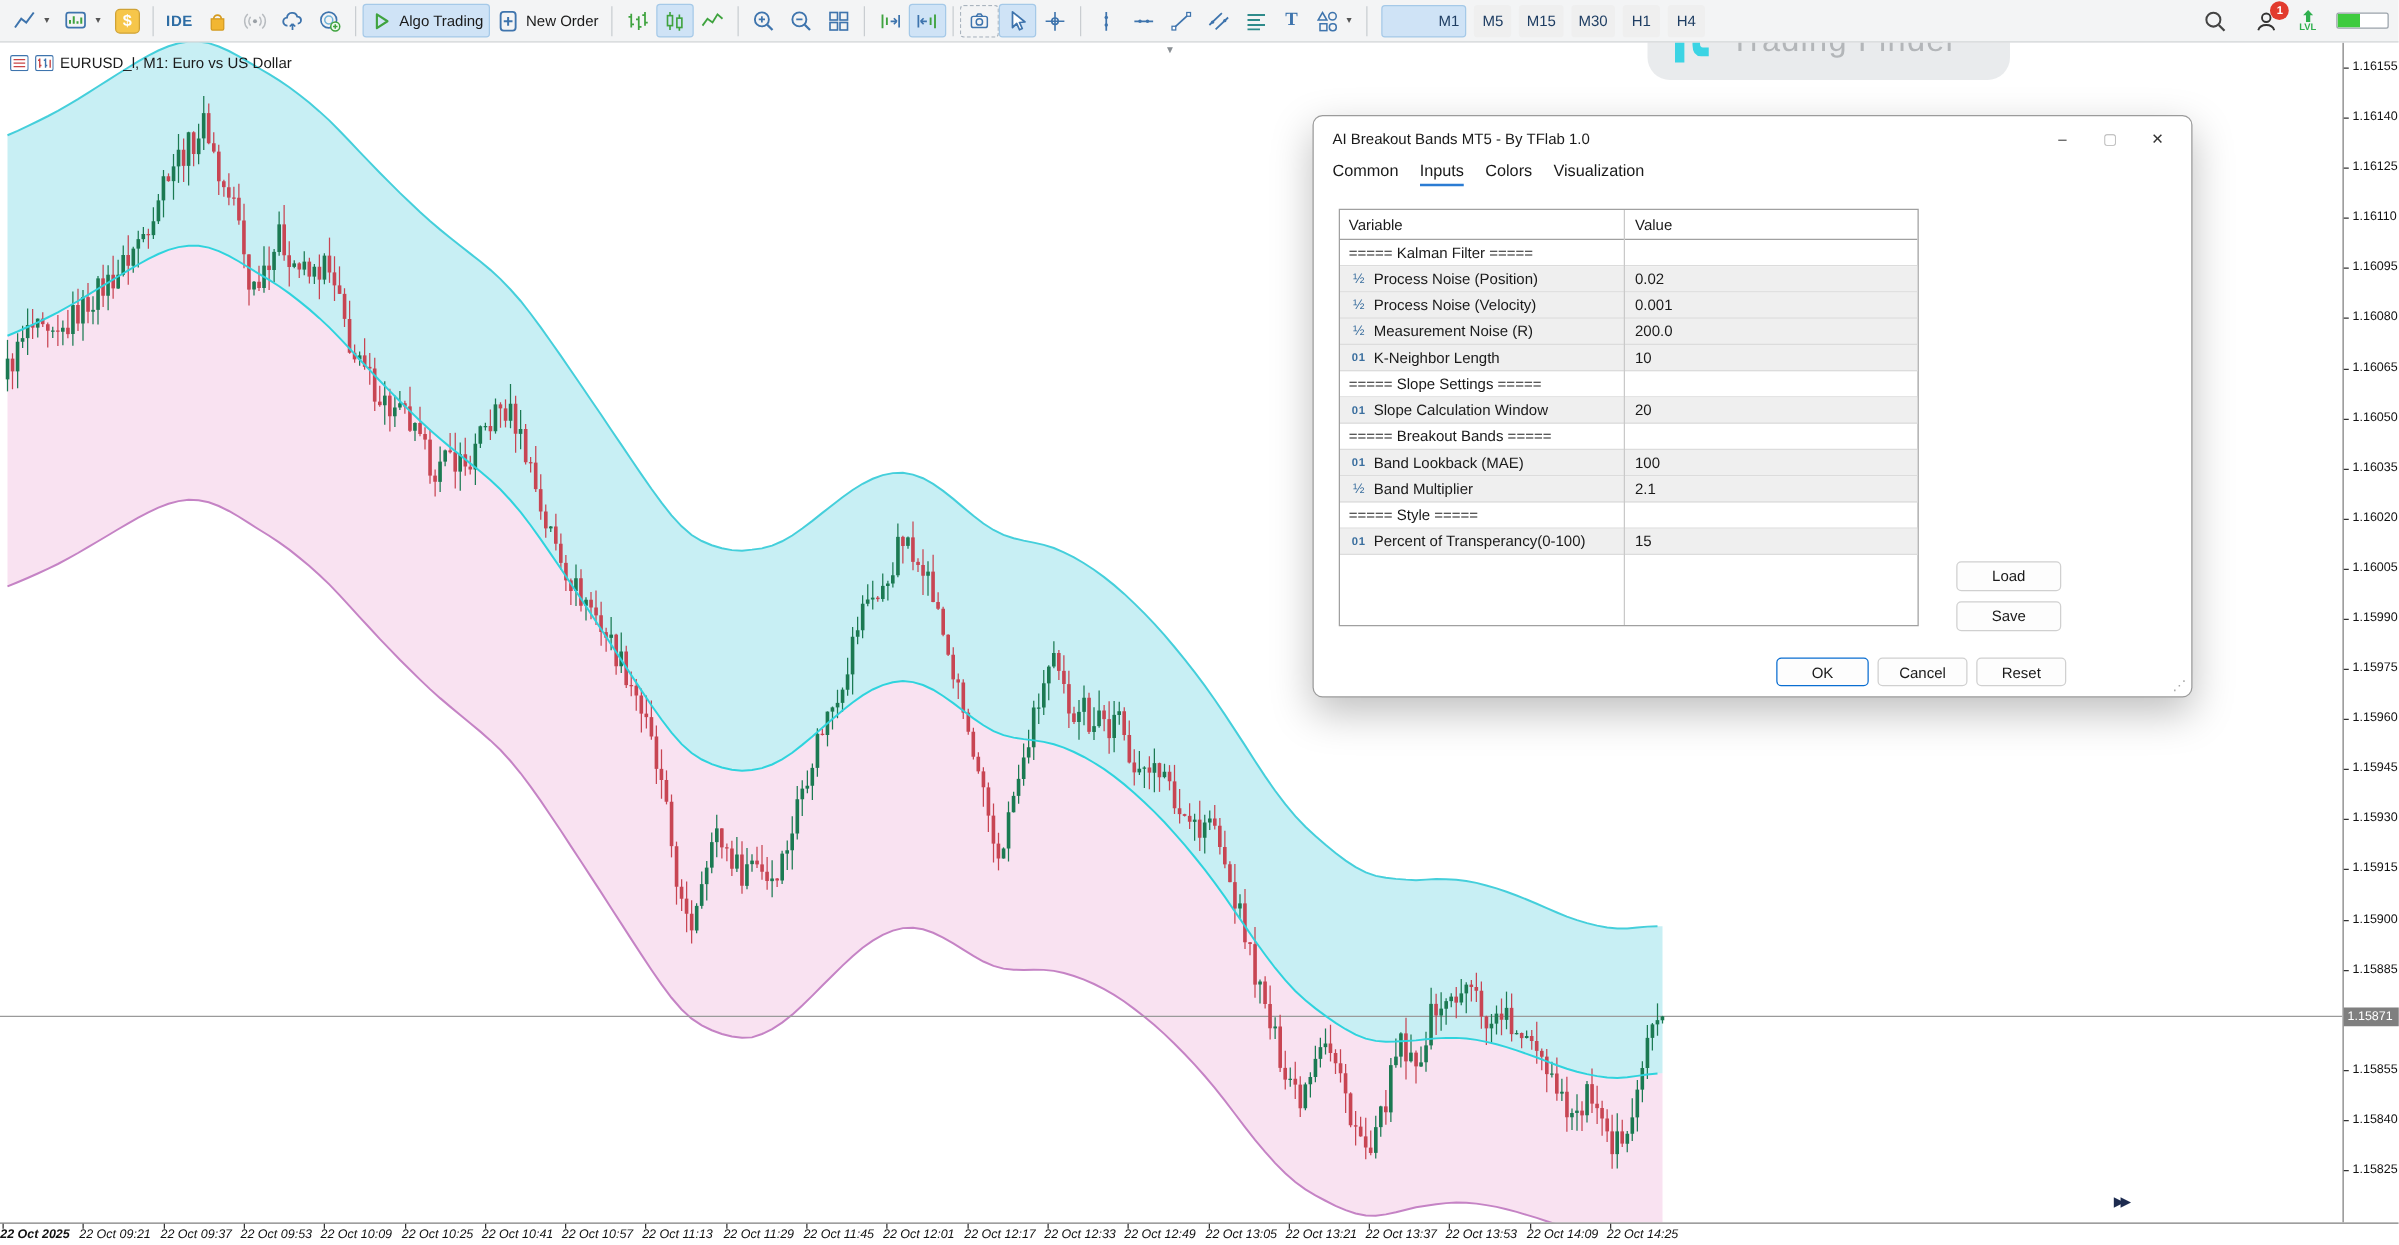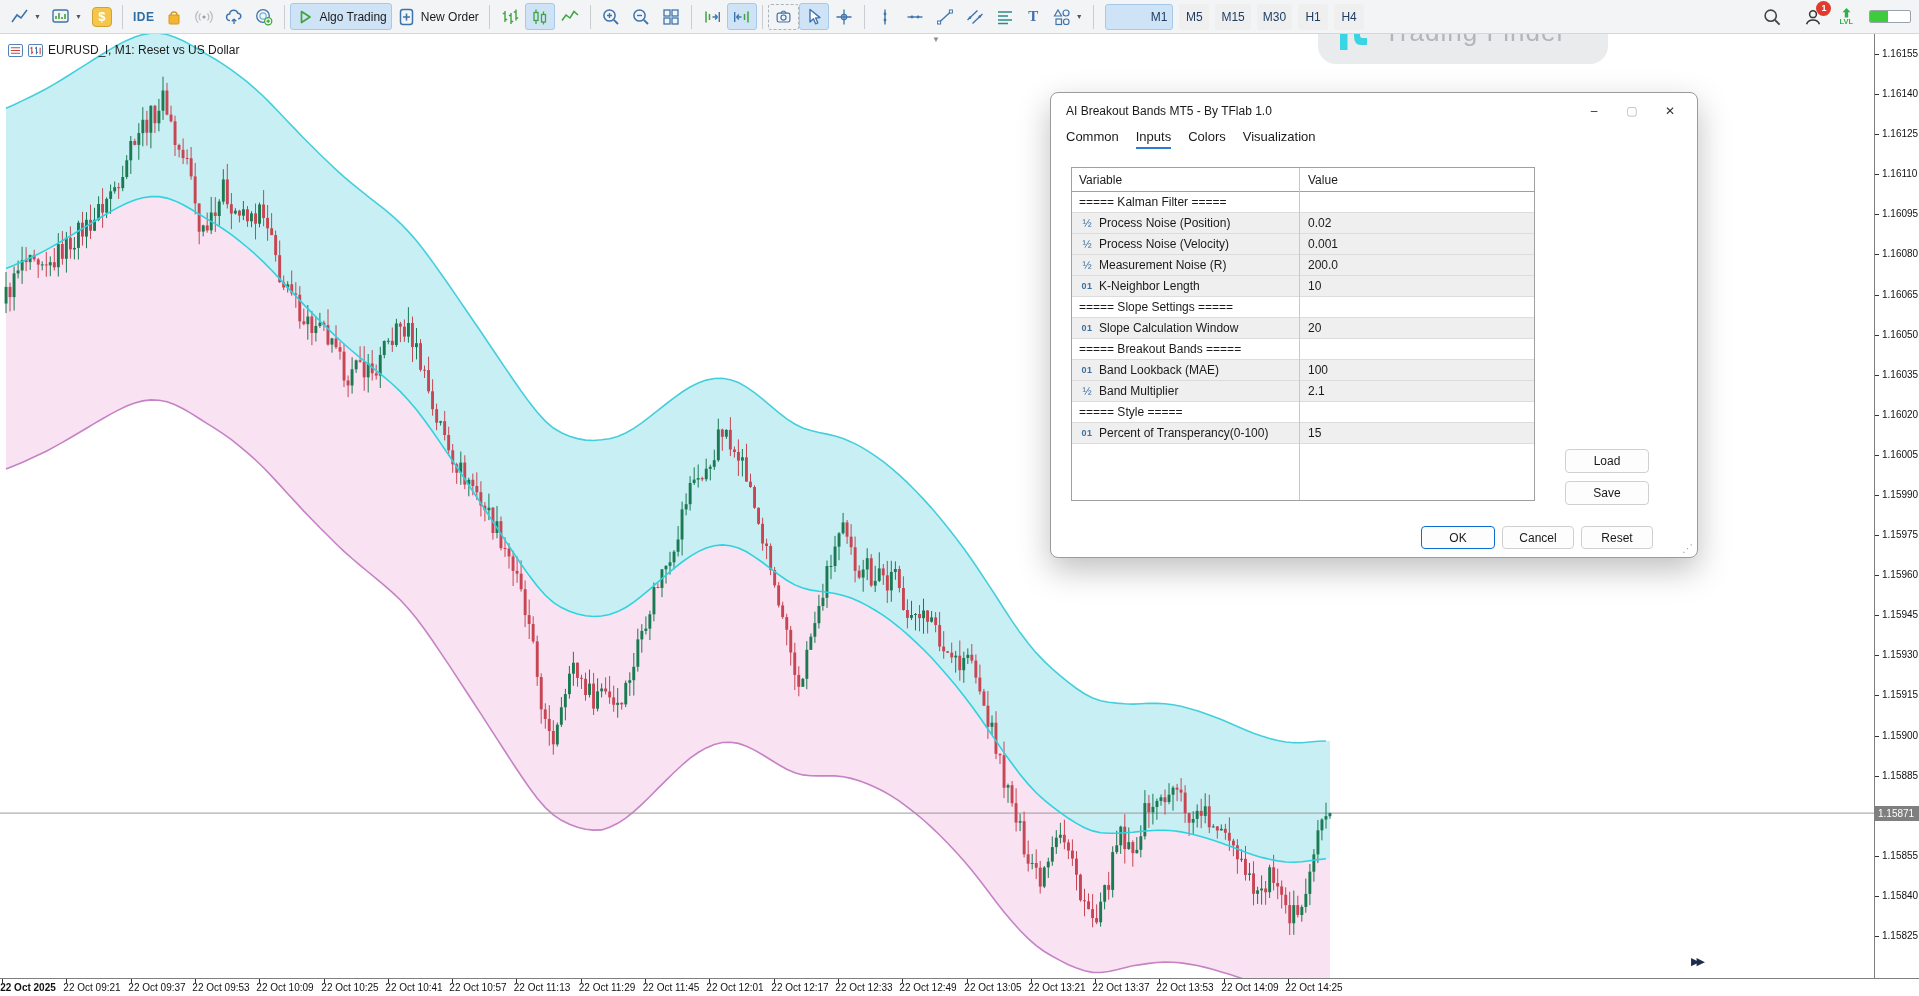--- a/index.html
+++ b/index.html
@@ -50,27 +50,27 @@
   
   #price-axis { position:absolute; left:1874px; top:34px; width:45px; height:944px; background:#fff;
                 border-left:1px solid #7f7f7f; z-index:2; }
   .pa-label { position:absolute; left:7px; font-size:10px; color:#111; }
   .pa-tick { position:absolute; left:0; width:4px; height:1px; background:#333; }
   #price-badge { position:absolute; left:0; width:45px; height:15px; background:#7f7f7f; color:#fff;
                  font-size:10px; display:flex; align-items:center; padding-left:3px; z-index:3; }
 
   
   #time-axis { position:absolute; left:0; top:978px; width:1919px; height:18px; background:#fff;
-               border-top:1px solid #7f7f7f; z-index:2; }
+               border-top:1px solid #7f7f7f; z-index:2;font-style:italic; }
   .ta-label { position:absolute; top:3px; font-size:10px; color:#111; transform:translateX(-50%); white-space:nowrap; }
   .ta-label.t0 { font-weight:bold; }
   .ta-tick { position:absolute; top:0; width:1px; height:4px; background:#333; }
 
   
-  #dialog { position:absolute; left:1050px; top:92px; width:648px; height:466px; background:#fff;
+  #dialog { position:absolute; left:1050px; top:92px; width:704px; height:466px; background:#fff;
             border:1px solid #9b9b9b; border-radius:8px; box-shadow:0 12px 32px rgba(0,0,0,.25);
             z-index:10; font-size:12px; color:#1a1a1a; }
   .dlg-titlebar { height:36px; display:flex; align-items:center; padding:0 0 0 15px; }
   .dlg-title { font-size:12px; }
   .win-btns { margin-left:auto; display:flex; margin-right:8px; }
   .win-btn { width:38px; height:28px; display:flex; align-items:center; justify-content:center;
              font-size:12px; color:#333; }
   .win-btn.max { color:#b5b5b5; }
   #dlg-tabs { display:flex; gap:17px; padding-left:15px; height:25px; align-items:flex-start; }
   .dlg-tab { padding-bottom:3px; border-bottom:2px solid transparent; font-size:13px; }
@@ -991,21 +991,21 @@
     <svg style="width:15px;height:13px" viewBox="0 0 16 14">
         <rect x="0.5" y="0.5" width="15" height="13" rx="1.5" fill="#fff" stroke="#3e74ad"></rect>
         <path d="M3 4 h10 M3 7 h10 M3 10 h10" stroke="#c94545" stroke-width="1.2"></path>
       </svg>
     <svg style="width:15px;height:13px" viewBox="0 0 16 14">
         <rect x="0.5" y="0.5" width="15" height="13" rx="1.5" fill="#fff" stroke="#3e74ad"></rect>
         <path d="M4 3 v8 M4 4.5 h-1.5 M4 9 h1.5" stroke="#c94545" stroke-width="1.2"></path>
         <path d="M9 3 v8 M9 4.5 h-1.5 M9 9 h1.5" stroke="#3e74ad" stroke-width="1.2"></path>
         <path d="M13 4 v7" stroke="#c94545" stroke-width="1.2"></path>
       </svg>
-    <span>EURUSD_l, M1:  Reset vs US Dollar</span>
+    <span>EURUSD_l, M1:  Euro vs US Dollar</span>
   </div>
 
   <div id="shift-marker">▼</div>
 
   <div id="watermark">
     <svg style="width:40px;height:44px" viewBox="0 0 40 44">
       <path d="M6 4 h13 v7 h-5.5 v29 h-7.5 z" fill="#3bd4e4"></path>
       <path d="M33 12 h-6 q-7 0 -7 9 v5 q0 9 7 9 h6 v-7 h-4.6 q-2.4 0 -2.4 -3 v-3 q0 -3 2.4 -3 h4.6 z" fill="#3bd4e4"></path>
     </svg>
     <span id="watermark-text">Trading Finder</span>

